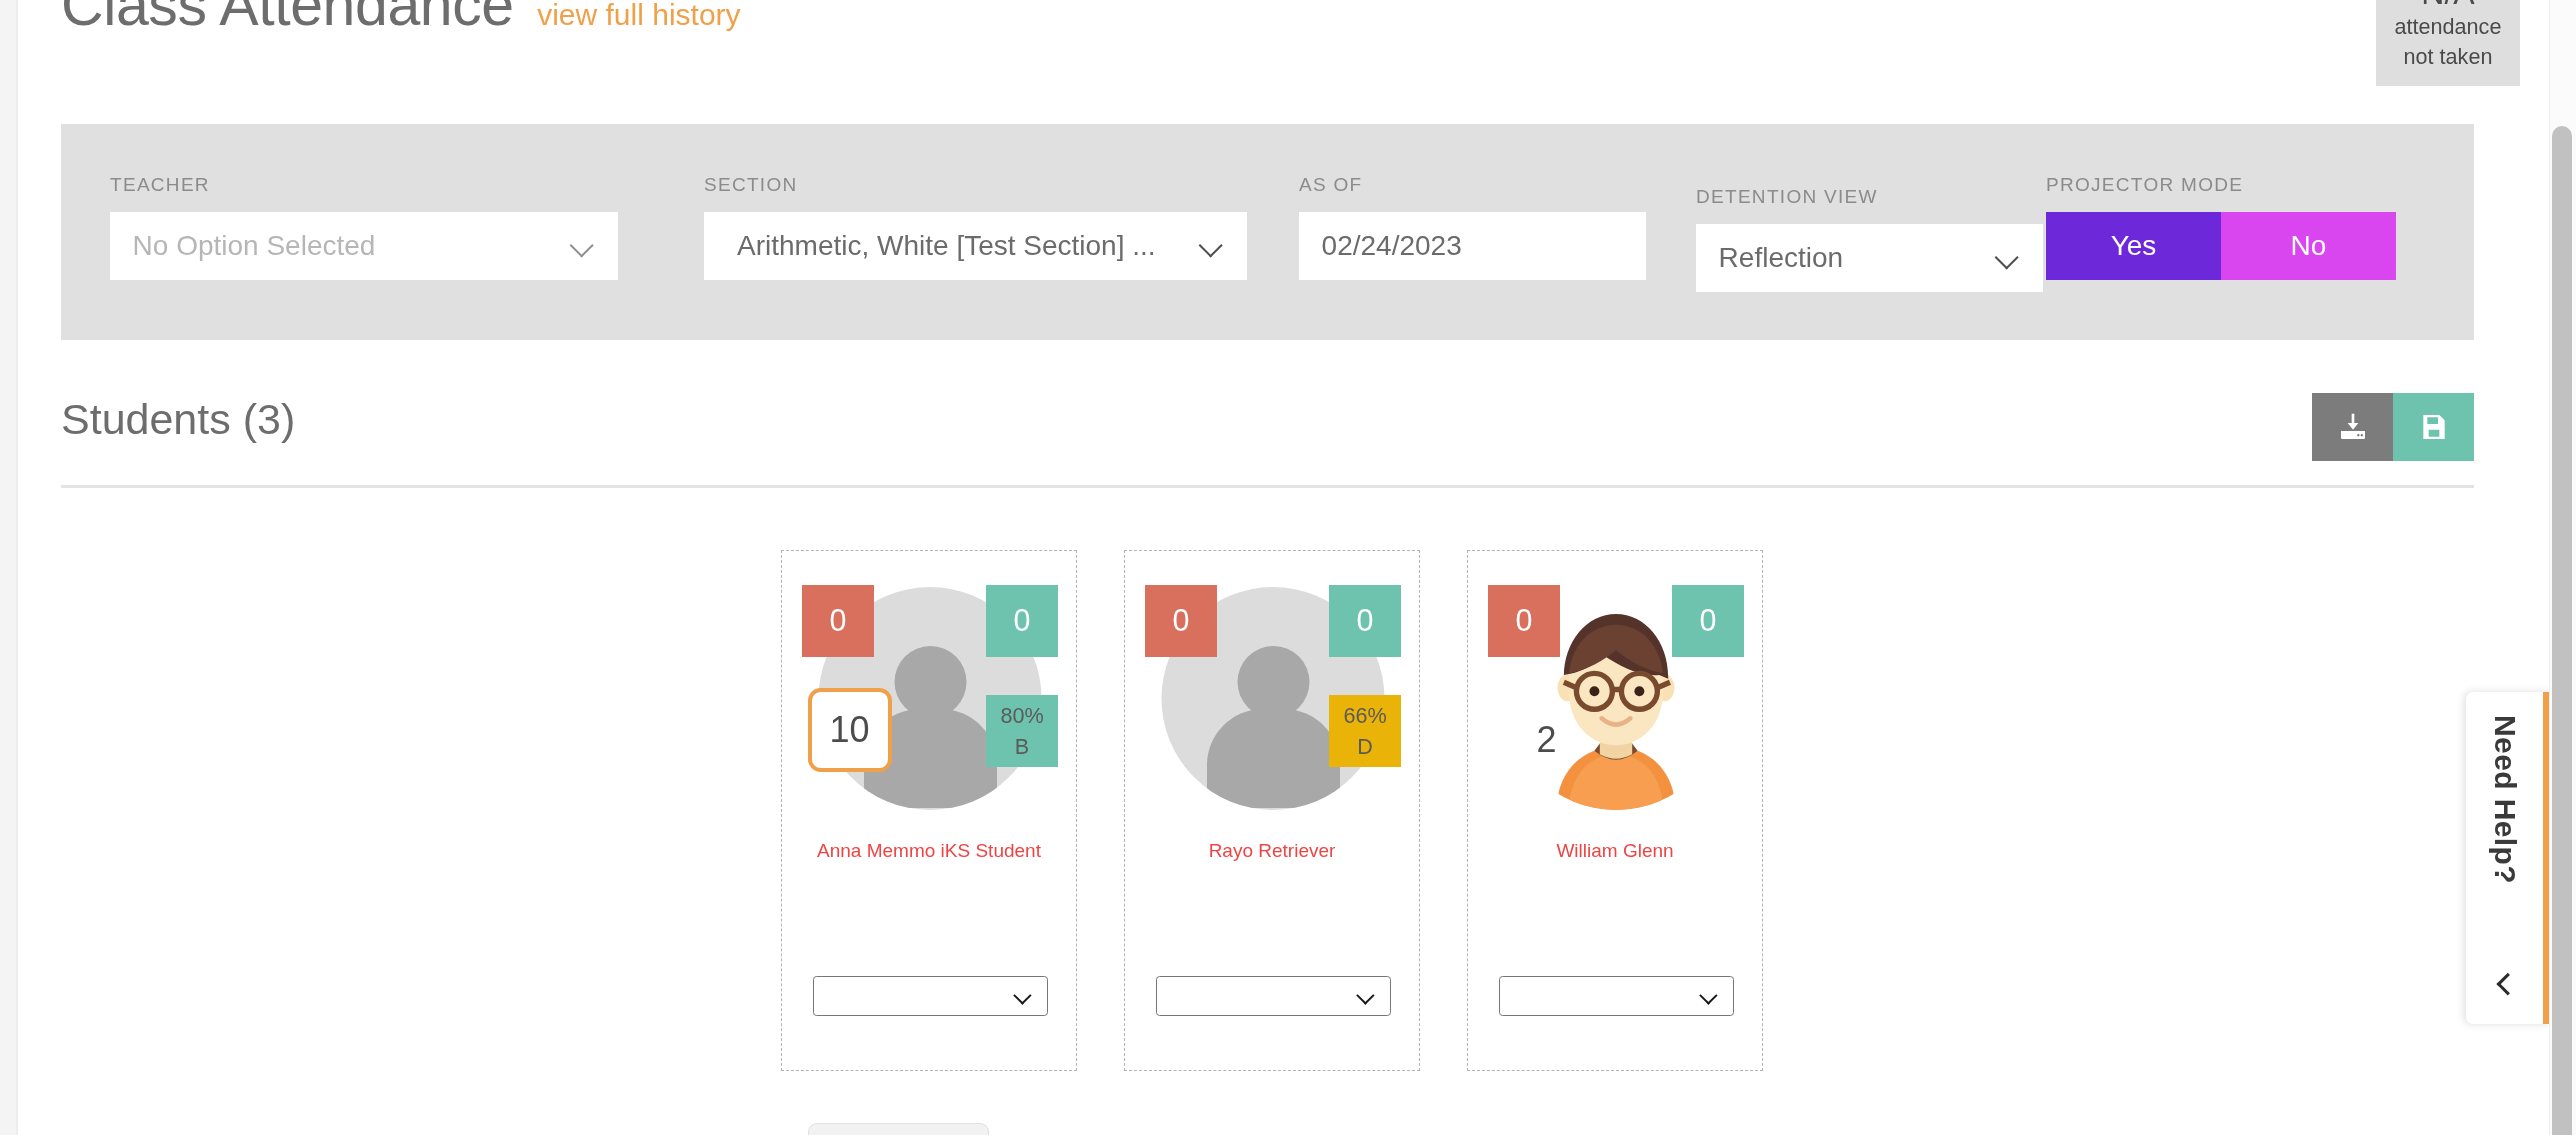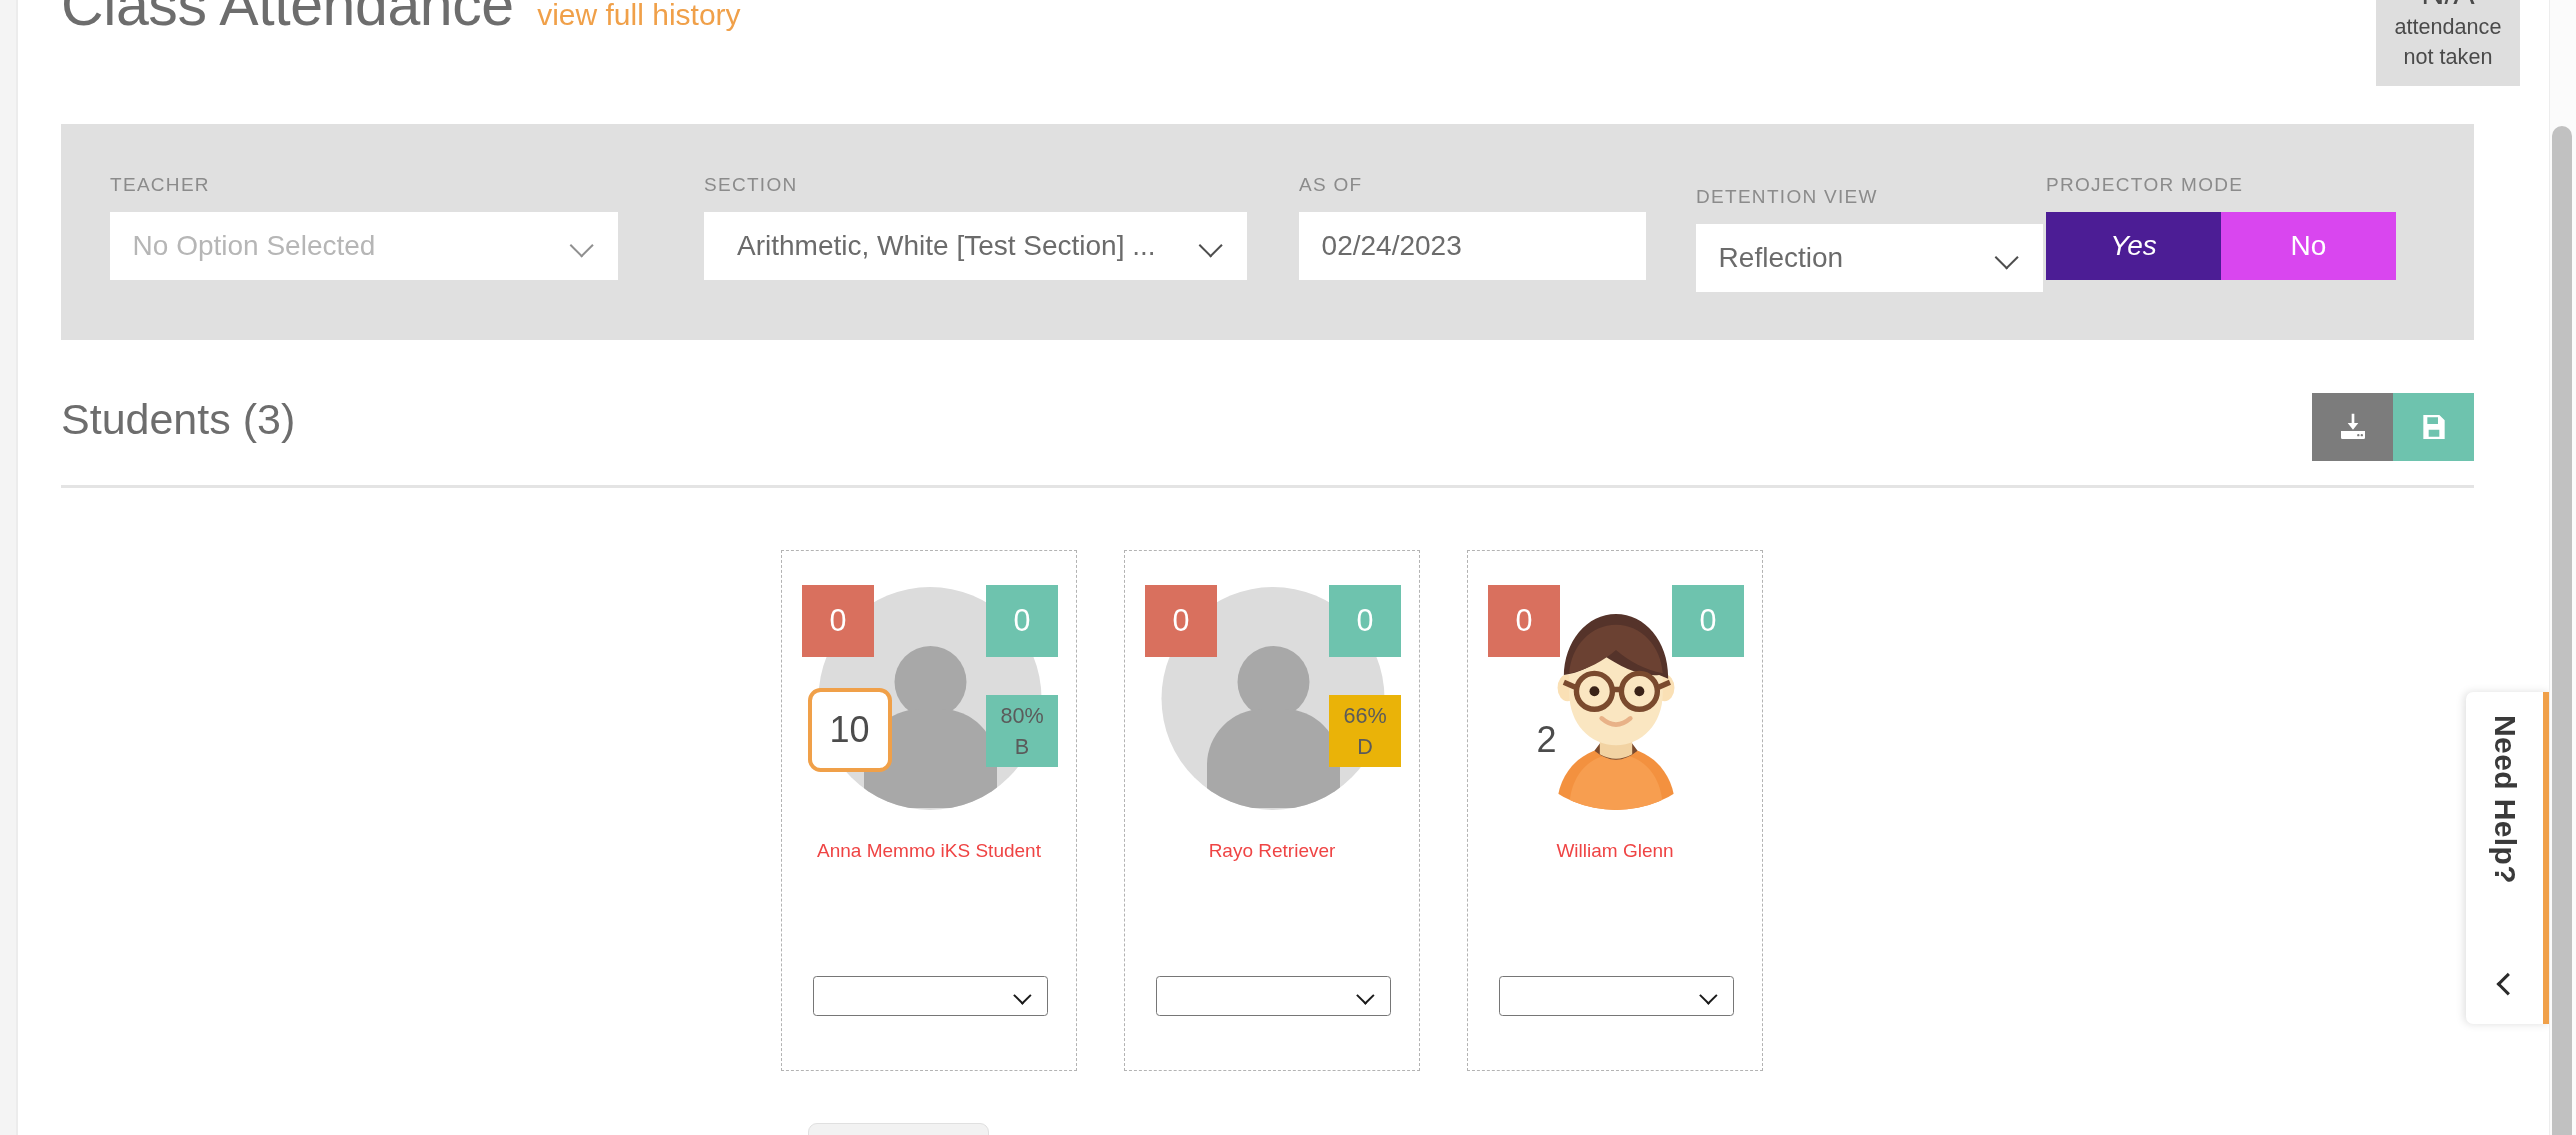--- a/index.html
+++ b/index.html
@@ -98,21 +98,21 @@
   }
   .chev.dark::before { border-color: #4e4e4e; }
 
   
   .toggle-group { display: flex; width: 350px; height: 68px; }
   .toggle-btn {
     flex: 1; display: flex; align-items: center; justify-content: center;
     font-size: 28px; color: #fff;
   }
   .toggle-no  { background: #d946ef; }
-  .toggle-yes { background: #4c1d95; font-style: italic; }
+  .toggle-yes { background: #6d28d9; }
 
   
   .students-head {
     position: absolute; left: 61px; top: 386px; width: 2413px; height: 108px;
   }
   .students-title {
     font-size: 43px; color: #6d6d6d; position: absolute; left: 0; top: 9px;
     white-space: nowrap;
   }
   .head-actions {

